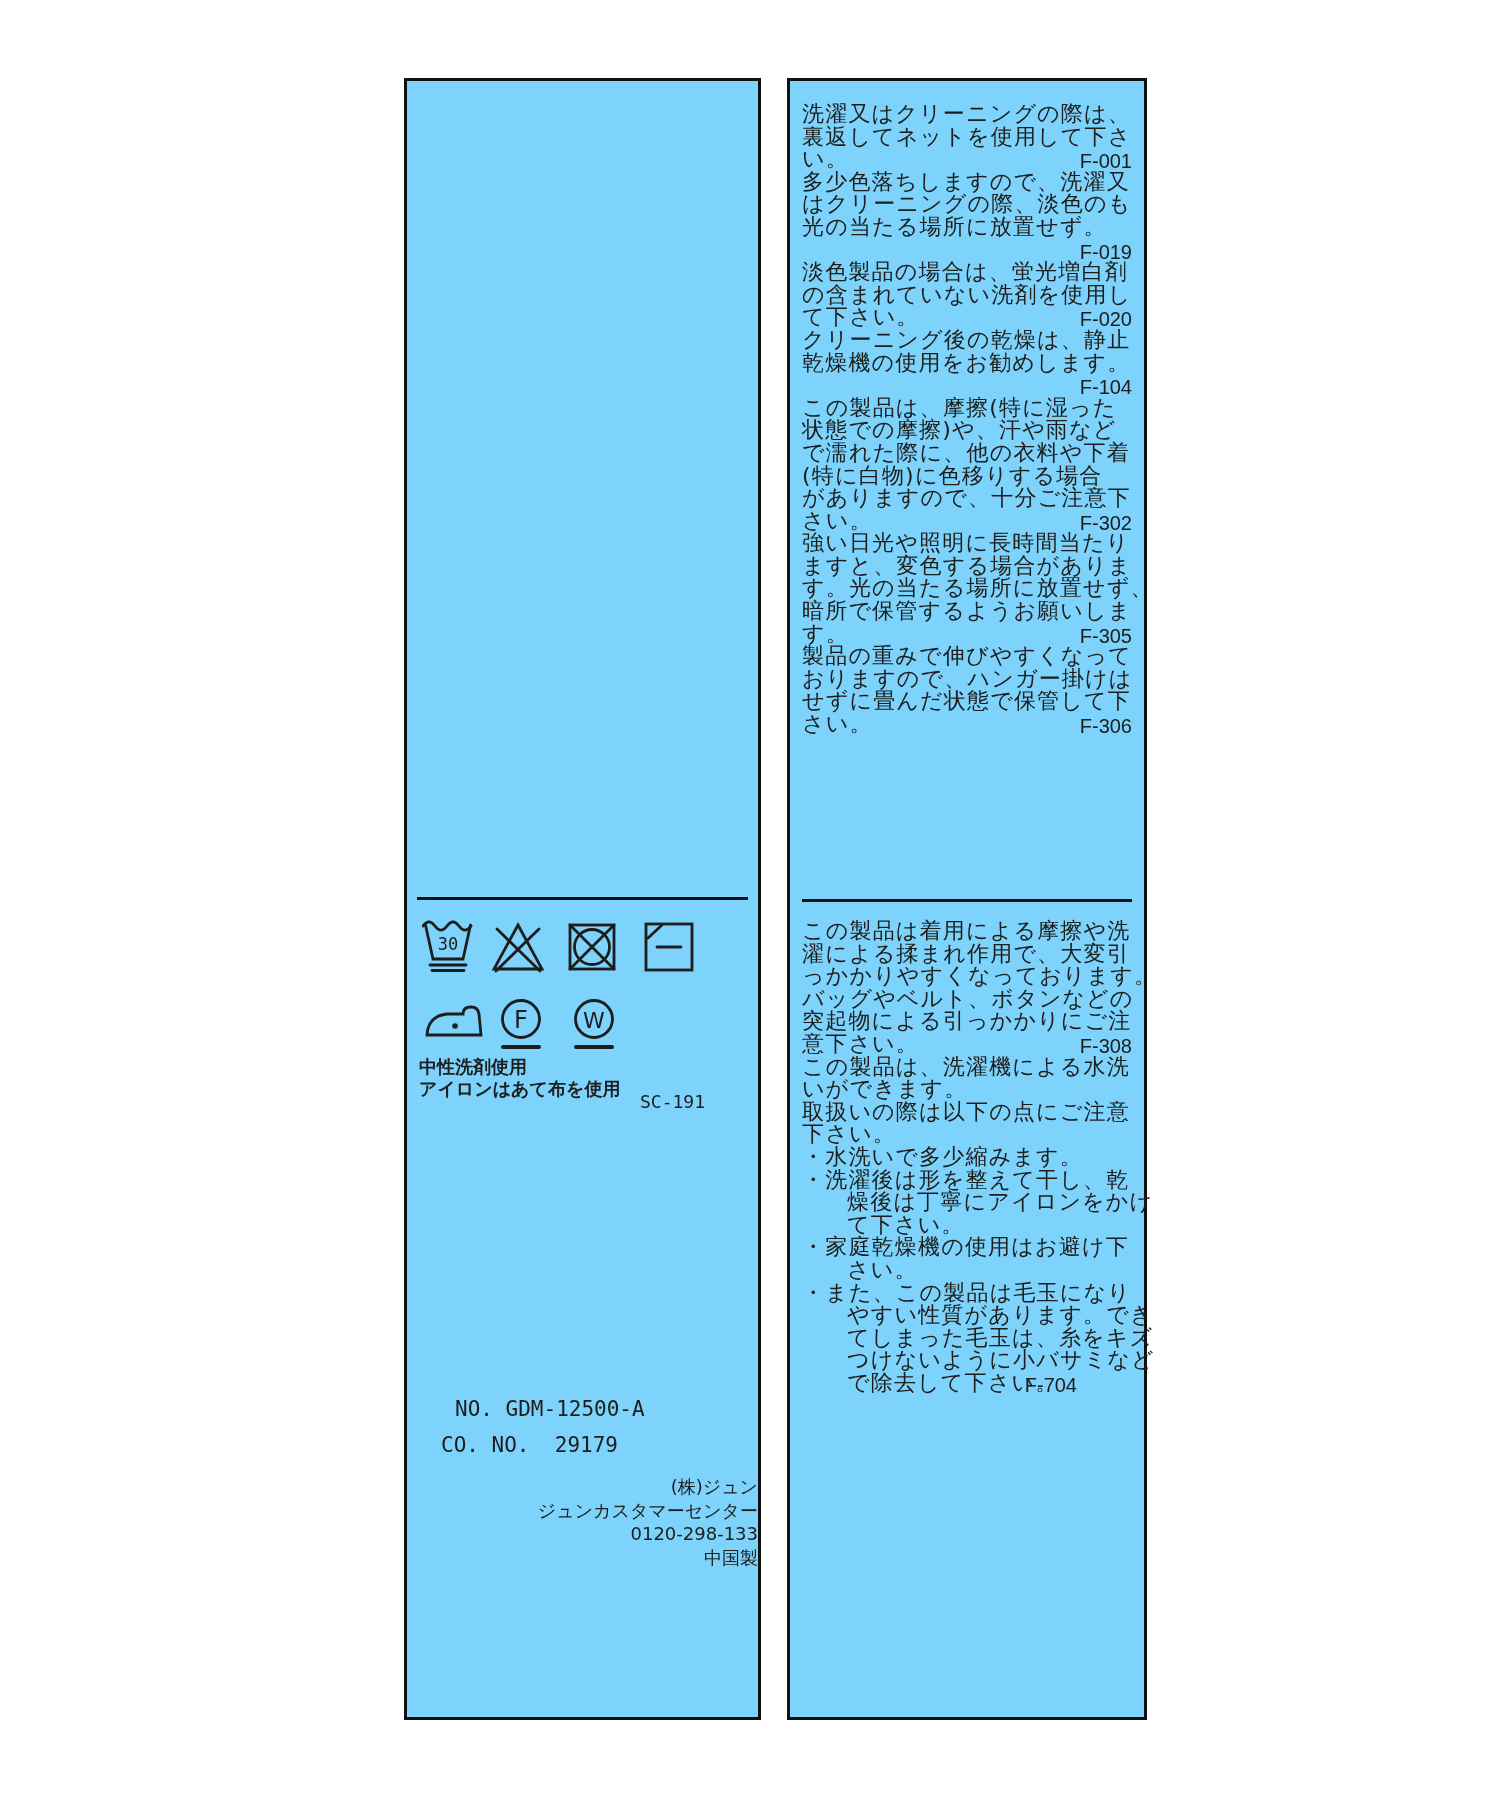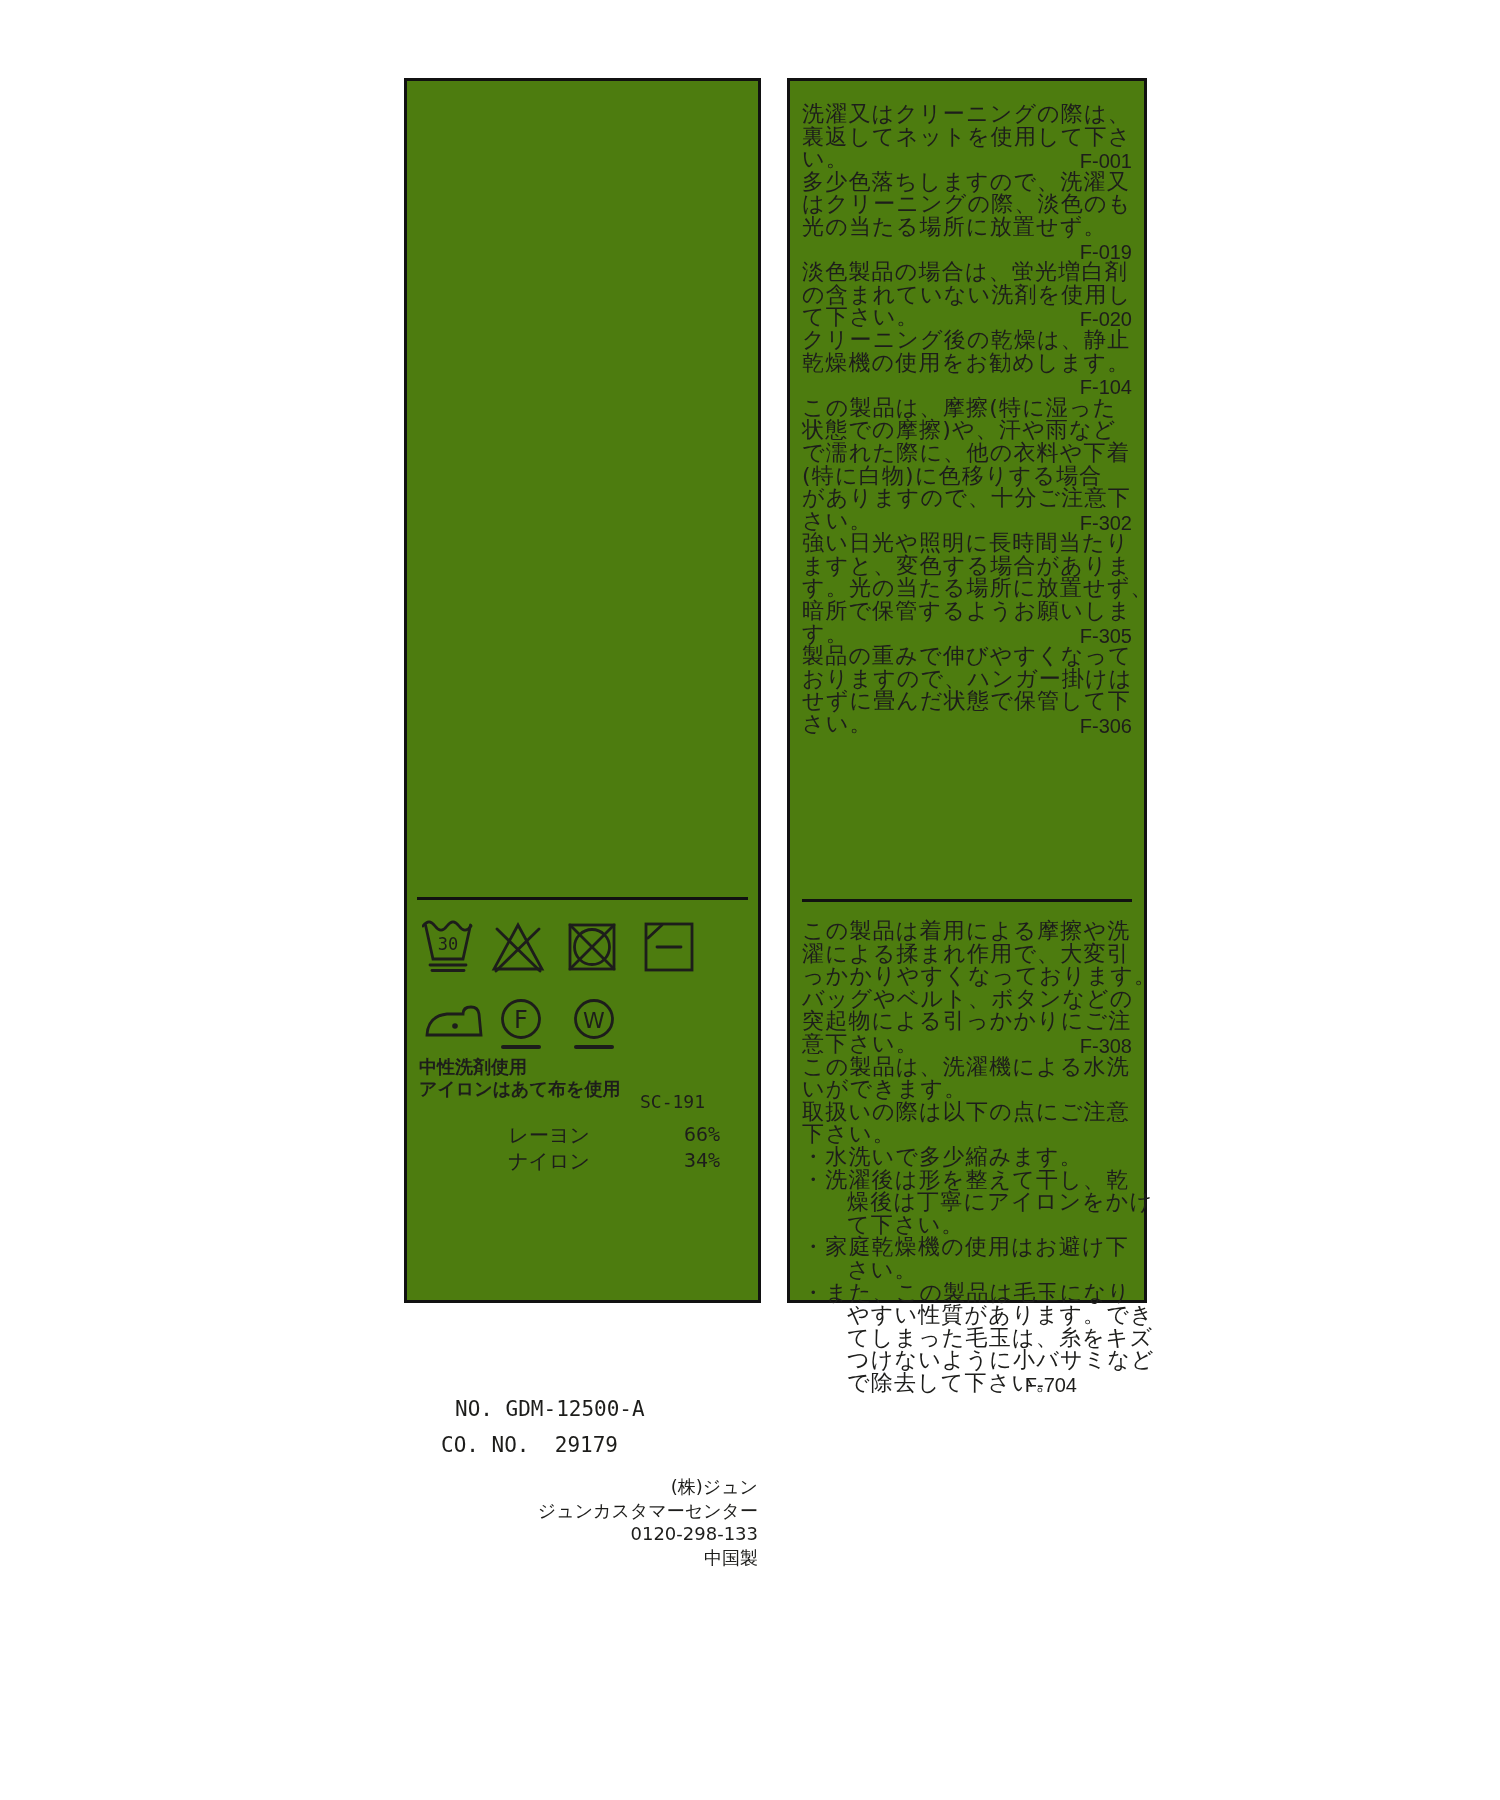--- a/index.html
+++ b/index.html
@@ -3,21 +3,21 @@
 <meta charset="utf-8">
 <style>
   html,body{margin:0;padding:0;background:#fff;}
   body{
     width:1500px;height:1800px;position:relative;
     font-family:"DejaVu Sans","Liberation Sans",sans-serif;
     color:#1d1d1b;
   }
   .canvas{position:absolute;inset:0;background:#fff;}
   .panel{
-    position:absolute;top:78px;height:1225px;background:#4d7c0f;
+    position:absolute;top:78px;height:1642px;background:#7dd3fc;
     border:3px solid #111;box-sizing:border-box;
   }
   #left-panel{left:404px;width:357px;}
   #right-panel{left:787px;width:360px;}
   .divider{position:absolute;height:3px;background:#111;}
   #left-divider{left:10px;right:10px;top:816px;}
   #right-divider{left:12px;right:12px;top:818px;}
 
   
   .textblock{position:absolute;left:12px;right:12px;}
@@ -121,30 +121,20 @@
         <circle class="ink-stroke" cx="24" cy="21" r="18.5"></circle>
         <text x="24" y="30" font-size="22" text-anchor="middle" font-family="DejaVu Sans, sans-serif">W</text>
         <line class="ink-stroke" x1="6" y1="49" x2="42" y2="49" style="stroke-width:4;"></line>
       </svg>
     </div>
 
     <div id="care-notes"><div>中性洗剤使用</div><div>アイロンはあて布を使用</div></div>
 
     <div id="sc-code">SC-191</div>
 
-    <div id="fiber-list">
-        <div class="fiber-row">
-          <span class="fiber-name">レーヨン</span>
-          <span class="fiber-pct">66%</span>
-        </div>
-        <div class="fiber-row">
-          <span class="fiber-name">ナイロン</span>
-          <span class="fiber-pct">34%</span>
-        </div>
-      </div>
 
     <div class="id-line" id="no-line">NO. GDM-12500-A</div>
     <div class="id-line" id="co-line">CO. NO.  29179</div>
 
     <div id="company">
         <div class="cline">(株)ジュン</div>
         <div class="cline">ジュンカスタマーセンター</div>
         <div class="cline">0120-298-133</div>
         <div class="cline">中国製</div>
       </div>

